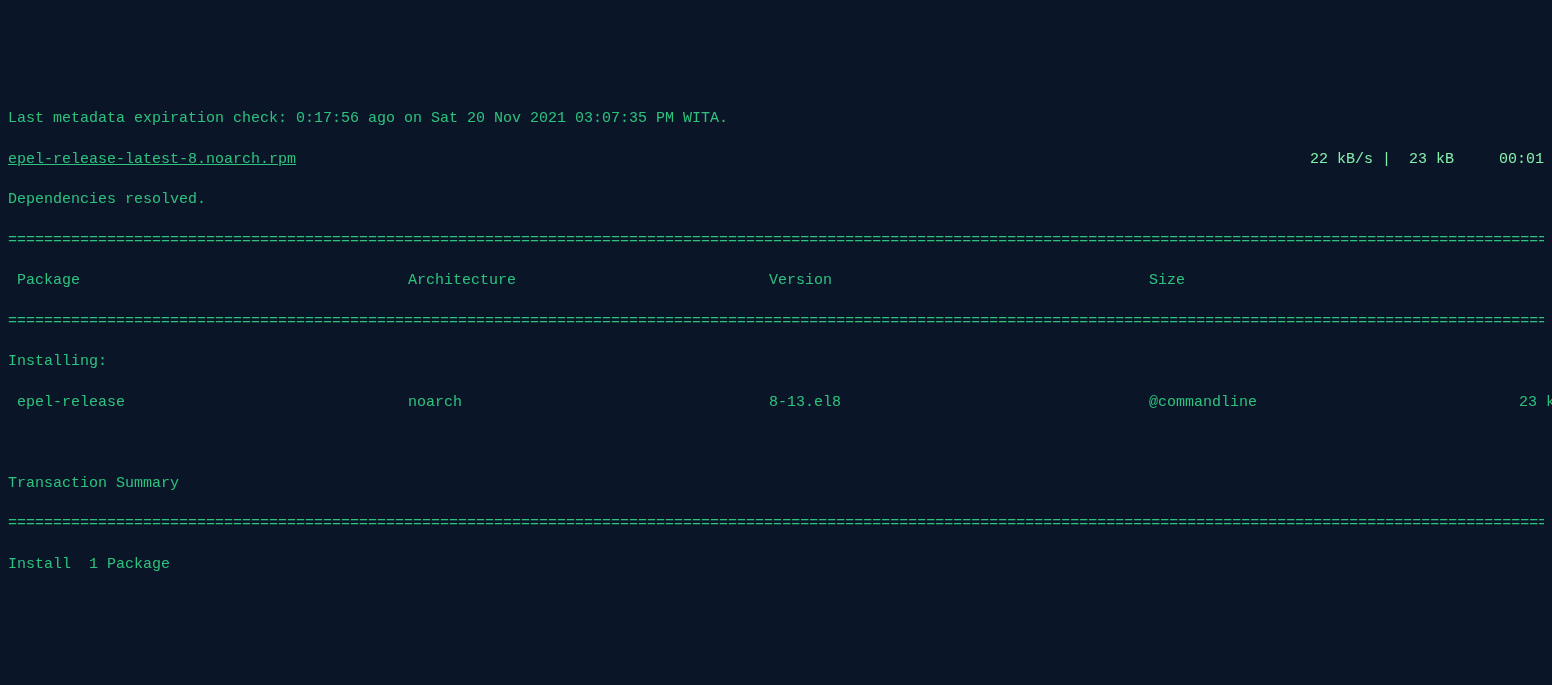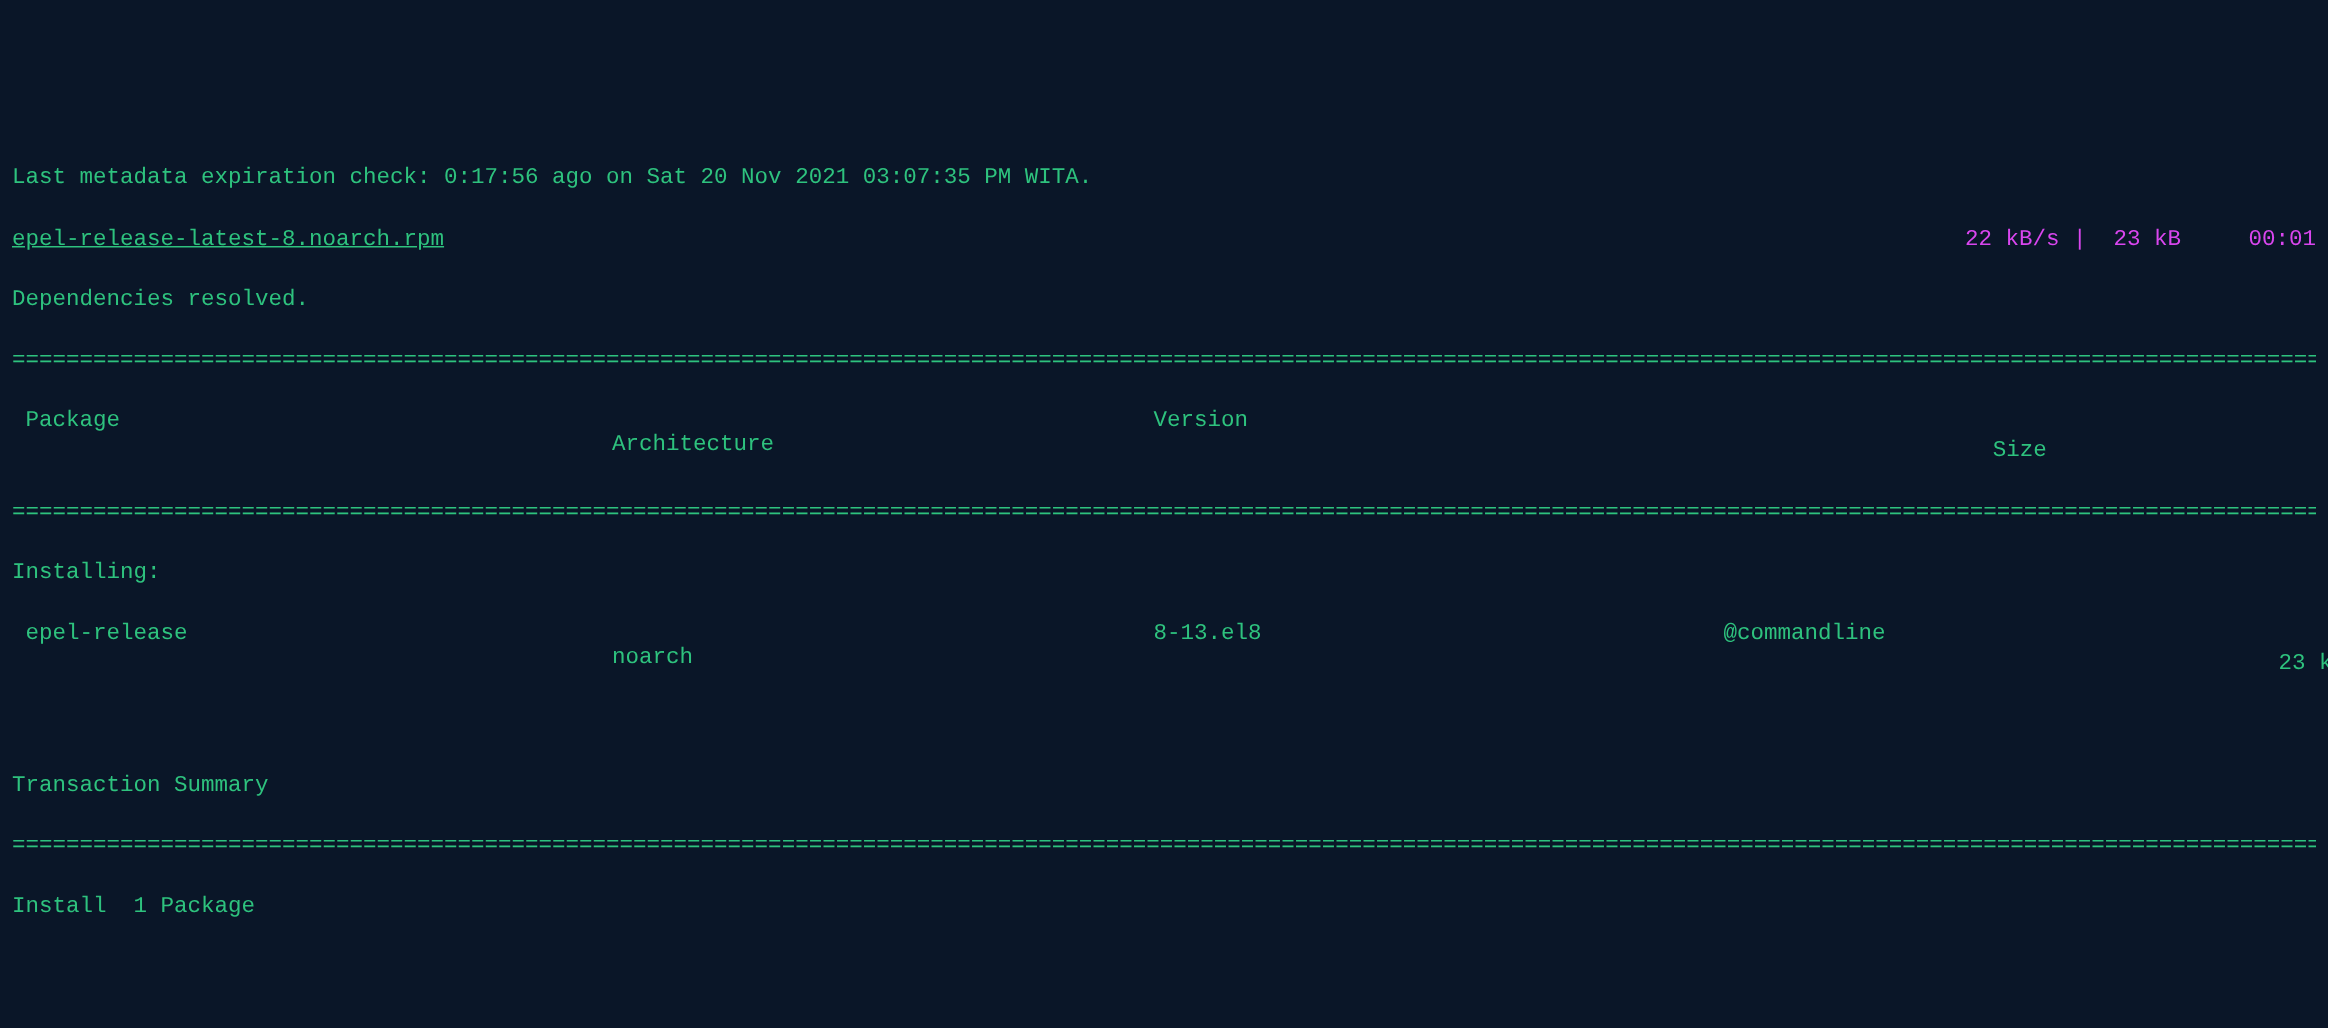--- a/index.html
+++ b/index.html
@@ -18,51 +18,49 @@
       overflow-x: auto;
       min-width: 1552px;
     }
     .terminal {
       width: 100%;
     }
     .line {
       display: block;
     }
     .white {
-      color: #d946ef;
+      color: #86efac;
     }
     .prompt-line {
       color: #d8d8d8;
     }
     .row {
       display: flex;
       width: 100%;
     }
     .col-pkg {
       width: 400px;
       flex-shrink: 0;
     }
     .col-arch {
       width: 330px;
       flex-shrink: 0;
-      margin-top: 16px;
     }
     .col-ver {
       width: 380px;
       flex-shrink: 0;
       margin-left: 31px;
     }
     .col-repo {
       width: 370px;
       flex-shrink: 0;
     }
     .col-size {
       flex: 1;
-      text-align: center;
-      margin-top: 20px;
+      text-align: left;
     }
     .dl-row {
       display: flex;
       width: 100%;
     }
     .dl-left {
       flex: 1;
       text-decoration: underline;
     }
     .dl-right {

